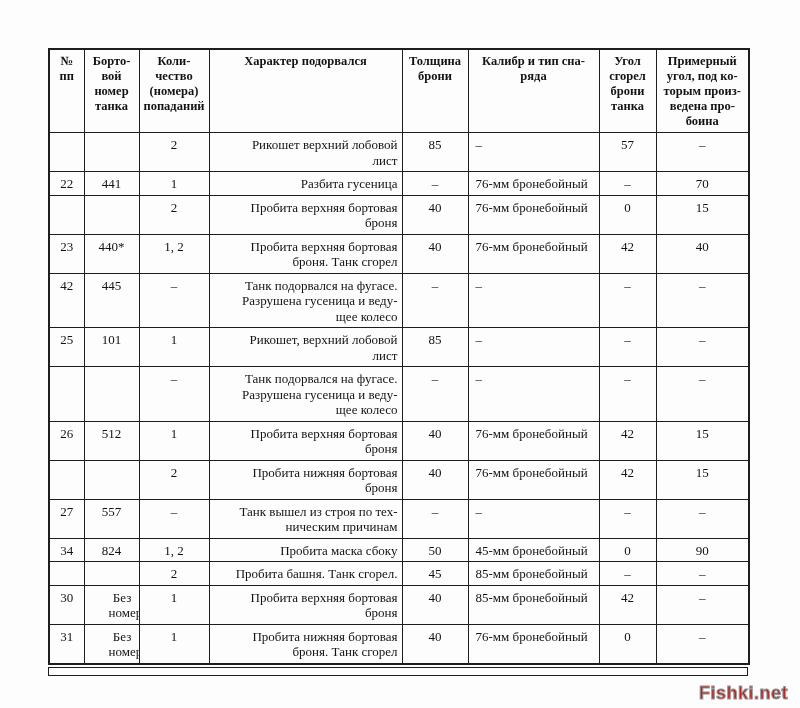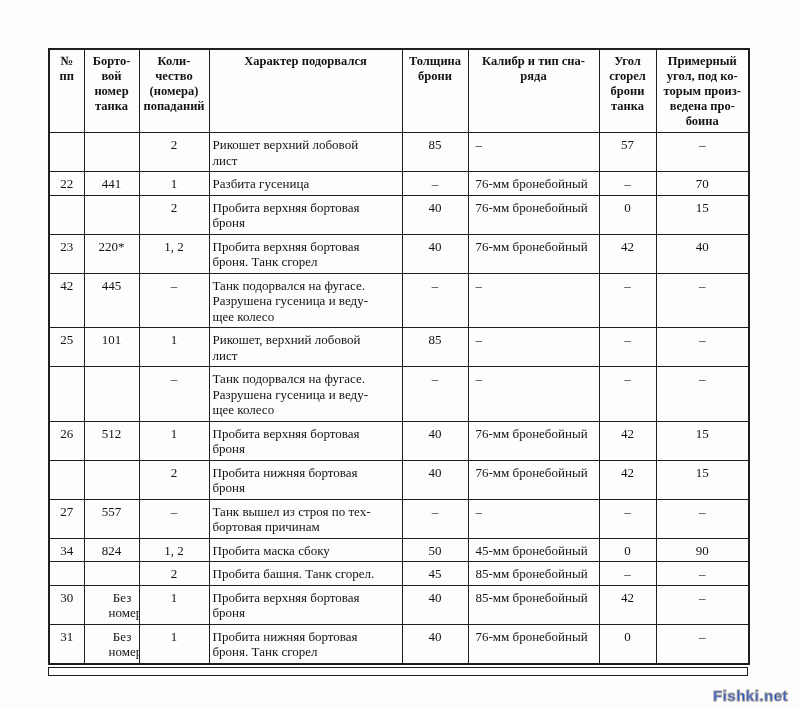--- a/index.html
+++ b/index.html
@@ -42,42 +42,42 @@
     text-align: center;
     padding: 4px 2px 3px 2px;
     height: 82px;
   }
   td {
     font-size: 13px;
     line-height: 15.5px;
     text-align: center;
     padding: 4px 3px 3px 3px;
   }
-  td.c3 { text-align: left; padding-right: 4px; }
+  td.c3 { text-align: right; padding-right: 4px; }
   td.c5 { text-align: left; padding-left: 7px; padding-right: 2px; }
   td.c1.left { text-align: center; padding-left: 24px; }
   .footnote-box {
     margin-top: 2px;
     width: 700px;
     border: 1.5px solid #1e1e1e;
     padding: 3px 8px 4px 8px;
     font-size: 12px;
     line-height: 14px;
     font-style: italic;
     background: #fdfdfd;
   }
   .watermark {
     position: absolute;
     right: 12px;
     bottom: 4px;
     font-family: "Liberation Sans", sans-serif;
     font-weight: bold;
-    font-size: 15px;
+    font-size: 18px;
     letter-spacing: 0.5px;
-    color: #1d4ed8;
+    color: #b91c1c;
     -webkit-text-stroke: 1px #9a9a9a;
     text-shadow: 0 0 1px #aaaaaa;
   }
 </style>
 </head>
 <body>
 
 <div class="page">
   <div class="content">
 
@@ -148,21 +148,21 @@
             <td class="c2">2</td>
             <td class="c3">Пробита верхняя бортовая
 броня</td>
             <td class="c4">40</td>
             <td class="c5">76-мм бронебойный</td>
             <td class="c6">0</td>
             <td class="c7">15</td>
           </tr>
           <tr>
             <td class="c0">23</td>
-            <td class="c1">220*</td>
+            <td class="c1">440*</td>
             <td class="c2">1, 2</td>
             <td class="c3">Пробита верхняя бортовая
 броня. Танк сгорел</td>
             <td class="c4">40</td>
             <td class="c5">76-мм бронебойный</td>
             <td class="c6">42</td>
             <td class="c7">40</td>
           </tr>
           <tr>
             <td class="c0">42</td>
@@ -219,21 +219,21 @@
             <td class="c4">40</td>
             <td class="c5">76-мм бронебойный</td>
             <td class="c6">42</td>
             <td class="c7">15</td>
           </tr>
           <tr>
             <td class="c0">27</td>
             <td class="c1">557</td>
             <td class="c2">–</td>
             <td class="c3">Танк вышел из строя по тех-
-бортовая причинам</td>
+ническим причинам</td>
             <td class="c4">–</td>
             <td class="c5">–</td>
             <td class="c6">–</td>
             <td class="c7">–</td>
           </tr>
           <tr>
             <td class="c0">34</td>
             <td class="c1">824</td>
             <td class="c2">1, 2</td>
             <td class="c3">Пробита маска сбоку</td>

